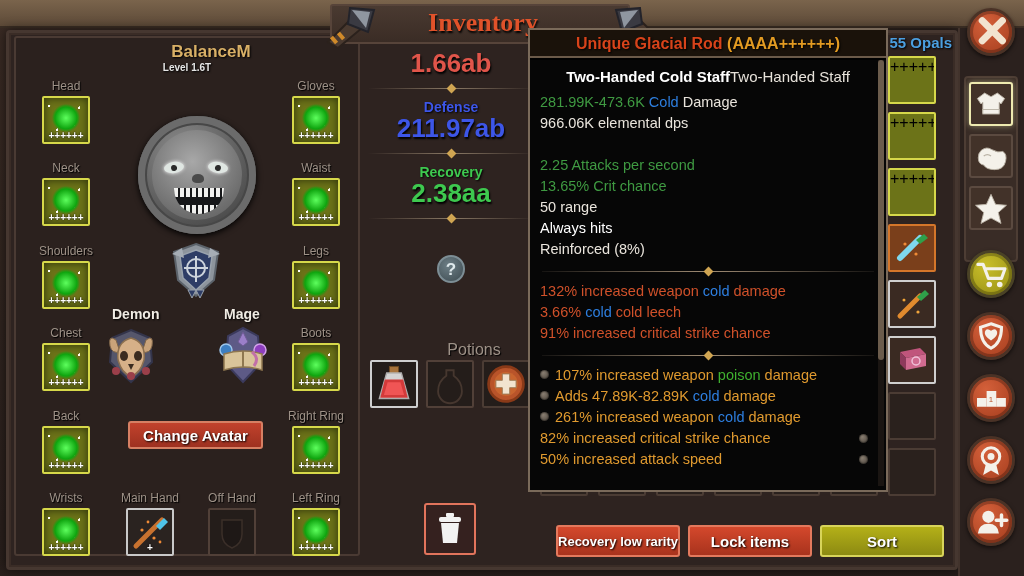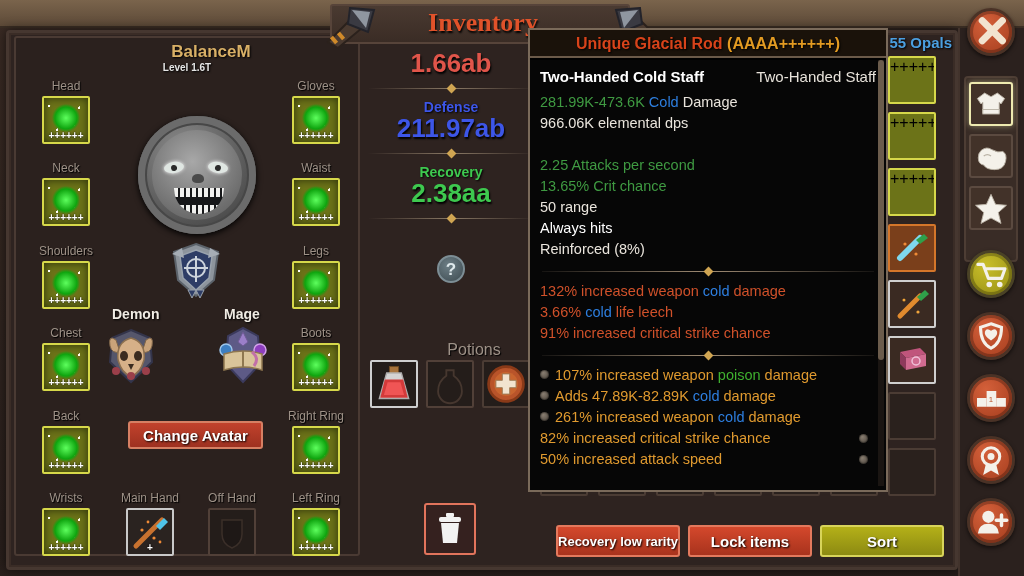--- a/index.html
+++ b/index.html
@@ -112,21 +112,21 @@
   .cell.org{border-color:#d4762a;background:#7a3f1b;overflow:hidden;}
   .cell.wht{border-color:#cfcfcf;background:#3a2a22;overflow:hidden;}
 
   
   .tt { position:absolute; left:528px; top:28px; width:360px; height:464px;
      background:#000; border:2px solid #7a6a5a; z-index:20; overflow:hidden;}
   .tt-head{position:relative;height:28px;background:#1a120a;border-bottom:2px solid #6b5a49;
      text-align:center;line-height:27px;font-size:16px;font-weight:bold;text-shadow:1px 1px 2px #000;}
   .tt-body{position:absolute;left:0;right:0;top:30px;bottom:0;padding:6px 10px 0 10px;background:#060606;}
   .tt-row{font-size:14.5px;line-height:21px;color:#e9e4dc;white-space:nowrap;}
-  .tt-row.big{font-size:15px;font-weight:bold;display:flex;justify-content:space-between;margin-bottom:5px;}
+  .tt-row.big{font-size:15px;font-weight:bold;display:flex;justify-content:center;margin-bottom:5px;}
   .tt-sep{position:relative;height:12px;margin:5px 0 4px;}
   .tt-sep:before{content:"";position:absolute;left:2px;right:2px;top:6px;height:1px;
      background:linear-gradient(90deg,rgba(160,140,120,.1),#a08c74,rgba(160,140,120,.1));}
   .tt-sep:after{content:"";position:absolute;left:50%;top:3px;width:7px;height:7px;margin-left:-3.5px;
      background:#d0a552;transform:rotate(45deg);}
   .bullet{display:inline-block;width:9px;height:9px;border-radius:50%;
      background:radial-gradient(circle at 35% 30%,#8a7f72,#4b443c);margin-right:6px;vertical-align:1px;
      box-shadow:inset 0 0 2px #000;}
   .bullet-r{display:inline-block;width:9px;height:9px;border-radius:50%;
      background:radial-gradient(circle at 35% 30%,#8a7f72,#4b443c);
@@ -494,21 +494,21 @@
           <div class="tt-row">&nbsp;</div>
           <div class="tt-row"><span style="color: rgb(63, 154, 66);">2.25 Attacks per second</span></div>
           <div class="tt-row"><span style="color: rgb(63, 154, 66);">13.65% Crit chance</span></div>
           <div class="tt-row"><span style="color: rgb(233, 228, 220);">50 range</span></div>
           <div class="tt-row"><span style="color: rgb(255, 255, 255);">Always hits</span></div>
           <div class="tt-row"><span style="color: rgb(233, 228, 220);">Reinforced (8%)</span></div>
         </div>
       <div class="tt-sep"></div>
       <div id="tt-unique">
           <div class="tt-row"><span style="color: rgb(208, 81, 42);">132% increased weapon </span><span style="color: rgb(46, 127, 224);">cold</span><span style="color: rgb(208, 81, 42);"> damage</span></div>
-          <div class="tt-row"><span style="color: rgb(208, 81, 42);">3.66% </span><span style="color: rgb(46, 127, 224);">cold</span><span style="color: rgb(208, 81, 42);"> life leech</span></div>
+          <div class="tt-row"><span style="color: rgb(208, 81, 42);">3.66% </span><span style="color: rgb(46, 127, 224);">cold</span><span style="color: rgb(208, 81, 42);"> cold leech</span></div>
           <div class="tt-row"><span style="color: rgb(208, 81, 42);">91% increased critical strike chance</span></div>
         </div>
       <div class="tt-sep"></div>
       <div id="tt-rolled">
           <div class="tt-row"><span class="bullet"></span><span style="color: rgb(224, 154, 47);">107% increased weapon </span><span style="color: rgb(63, 176, 47);">poison</span><span style="color: rgb(224, 154, 47);"> damage</span></div>
           <div class="tt-row"><span class="bullet"></span><span style="color: rgb(224, 154, 47);">Adds 47.89K-82.89K </span><span style="color: rgb(46, 127, 224);">cold</span><span style="color: rgb(224, 154, 47);"> damage</span></div>
           <div class="tt-row"><span class="bullet"></span><span style="color: rgb(224, 154, 47);">261% increased weapon </span><span style="color: rgb(46, 127, 224);">cold</span><span style="color: rgb(224, 154, 47);"> damage</span></div>
           <div class="tt-row" style="position: relative;"><span style="color: rgb(224, 154, 47);">82% increased critical strike chance</span><span class="bullet-r"></span></div>
           <div class="tt-row" style="position: relative;"><span style="color: rgb(224, 154, 47);">50% increased attack speed</span><span class="bullet-r"></span></div>
         </div>

